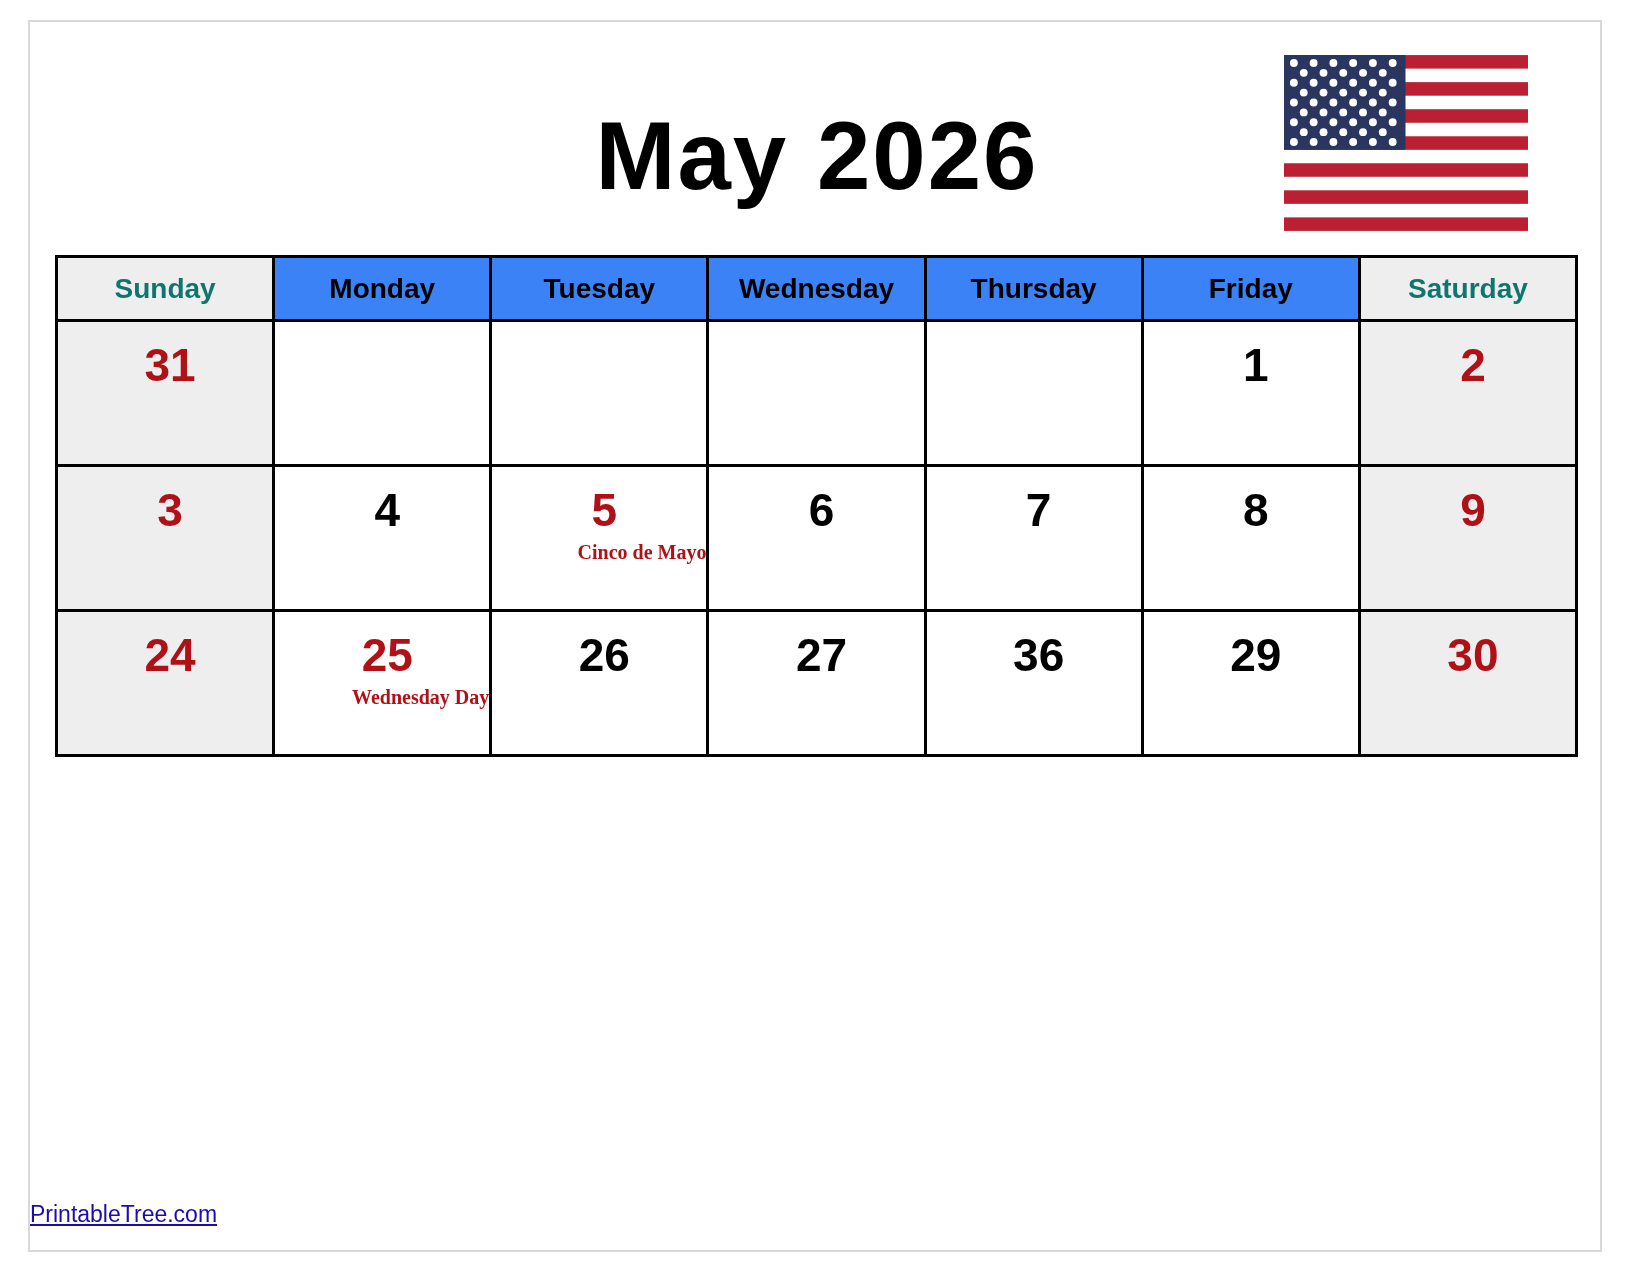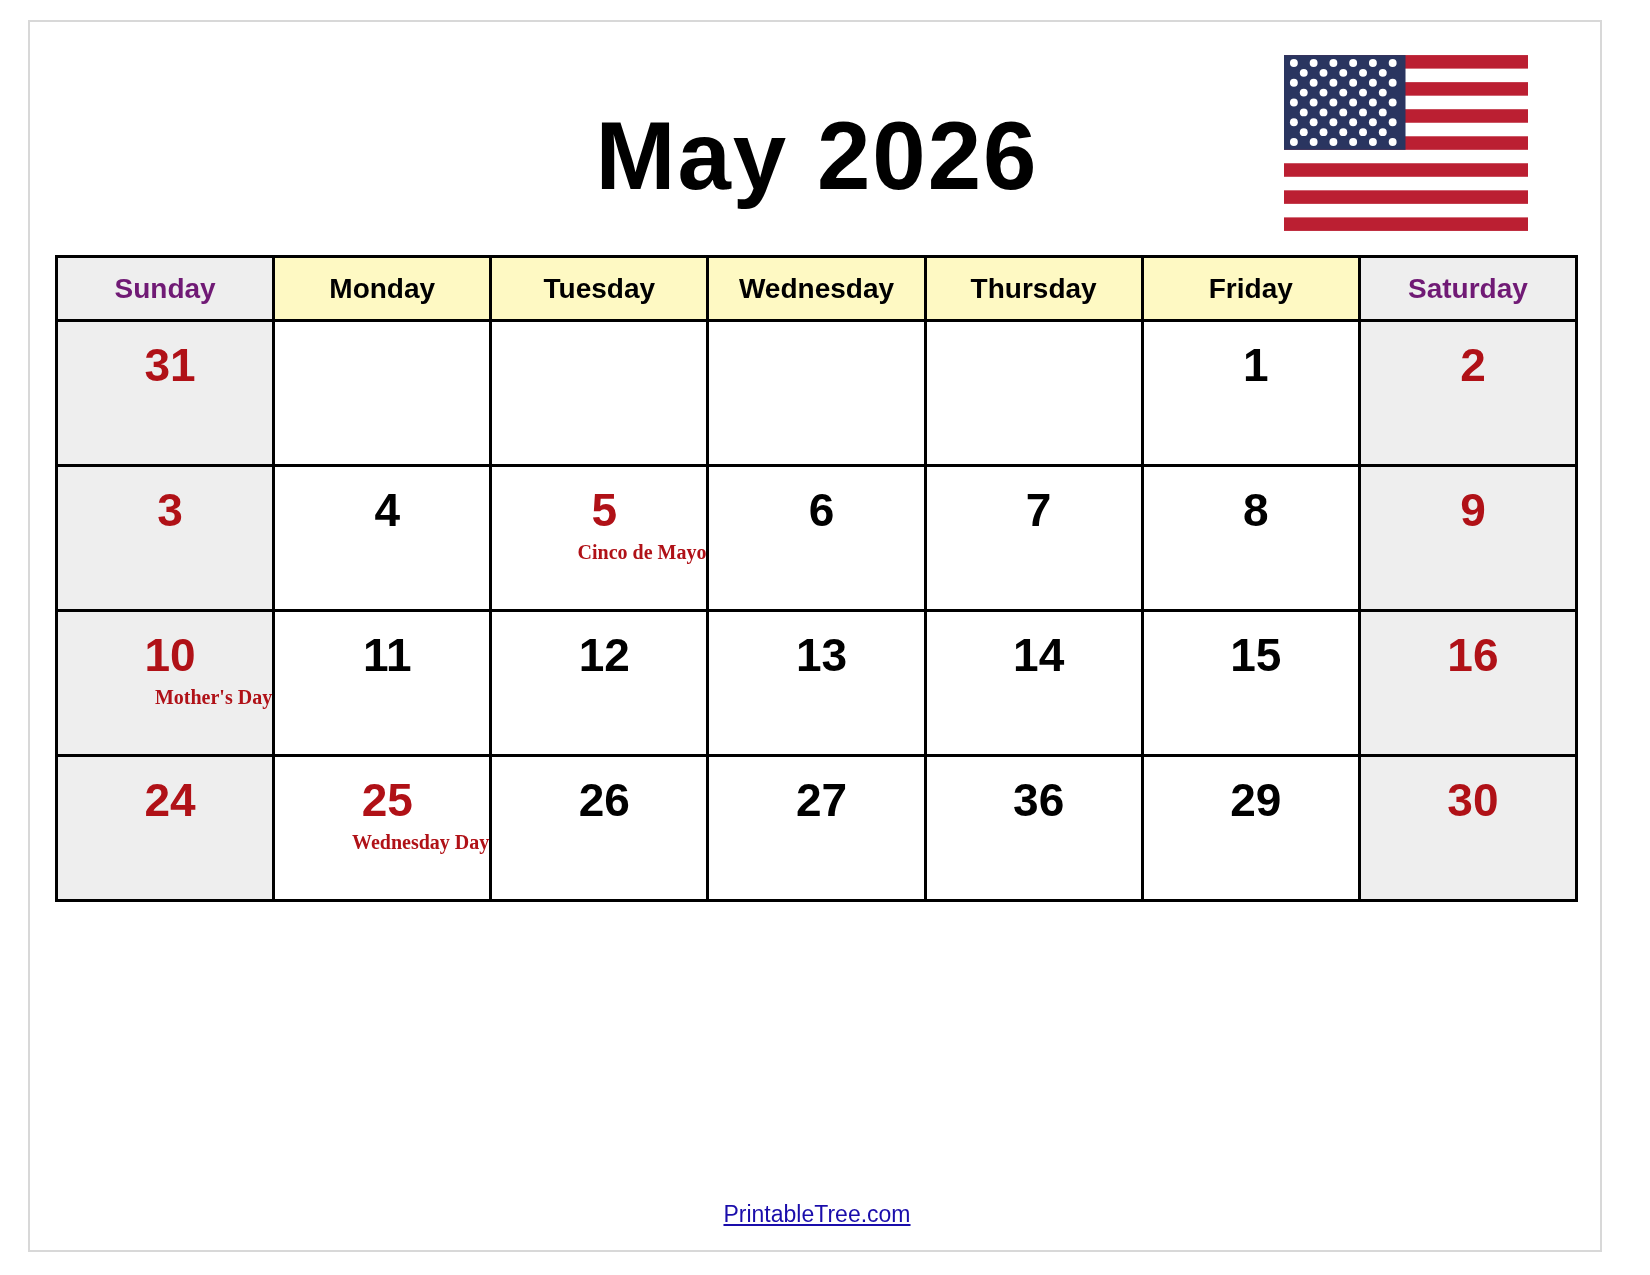--- a/index.html
+++ b/index.html
@@ -64,28 +64,28 @@
   }
   .cal th, .cal td {
     border: 3px solid #000000;
     padding: 0;
     box-sizing: border-box;
   }
   .cal th {
     height: 64px;
     font-size: 28px;
     font-weight: bold;
-    background: #fef9c3;
+    background: #3b82f6;
     color: #000000;
     vertical-align: middle;
     text-align: center;
   }
   .cal th.weekend {
     background: #eeeeee;
-    color: #701a75;
+    color: #0f766e;
   }
   .cal td {
     height: 145px;
     vertical-align: top;
     background: #ffffff;
     padding-left: 10px;
   }
   .cal td.weekend { background: #eeeeee; }
 
   .daynum {
@@ -109,21 +109,21 @@
     font-family: "Liberation Serif", serif;
     margin-top: 8px;
     line-height: 1.1;
   }
 
   .footer {
     position: absolute;
     left: 0;
     bottom: 22px;
     width: 1574px;
-    text-align: center;
+    text-align: left;
   }
   .footer a {
     font-size: 23px;
     color: #1a0dab;
     text-decoration: underline;
     font-family: "Liberation Sans", sans-serif;
   }
 </style>
 </head>
 <body>
@@ -258,44 +258,20 @@
             </td>
             <td>
               <span class="daynum">8</span>
             </td>
             <td class="weekend">
               <span class="daynum red">9</span>
             </td>
           </tr>
           <tr>
             <td class="weekend">
-              <span class="daynum red">10</span>
-              <span class="event">Mother's Day</span>
-            </td>
-            <td>
-              <span class="daynum">11</span>
-            </td>
-            <td>
-              <span class="daynum">12</span>
-            </td>
-            <td>
-              <span class="daynum">13</span>
-            </td>
-            <td>
-              <span class="daynum">14</span>
-            </td>
-            <td>
-              <span class="daynum">15</span>
-            </td>
-            <td class="weekend">
-              <span class="daynum red">16</span>
-            </td>
-          </tr>
-          <tr>
-            <td class="weekend">
               <span class="daynum red">24</span>
             </td>
             <td>
               <span class="daynum red">25</span>
               <span class="event">Wednesday Day</span>
             </td>
             <td>
               <span class="daynum">26</span>
             </td>
             <td>

